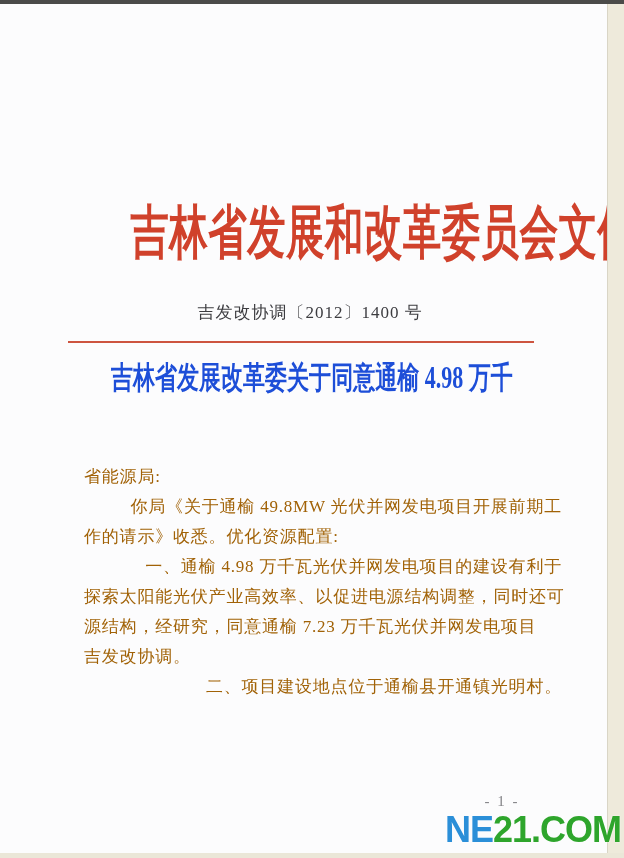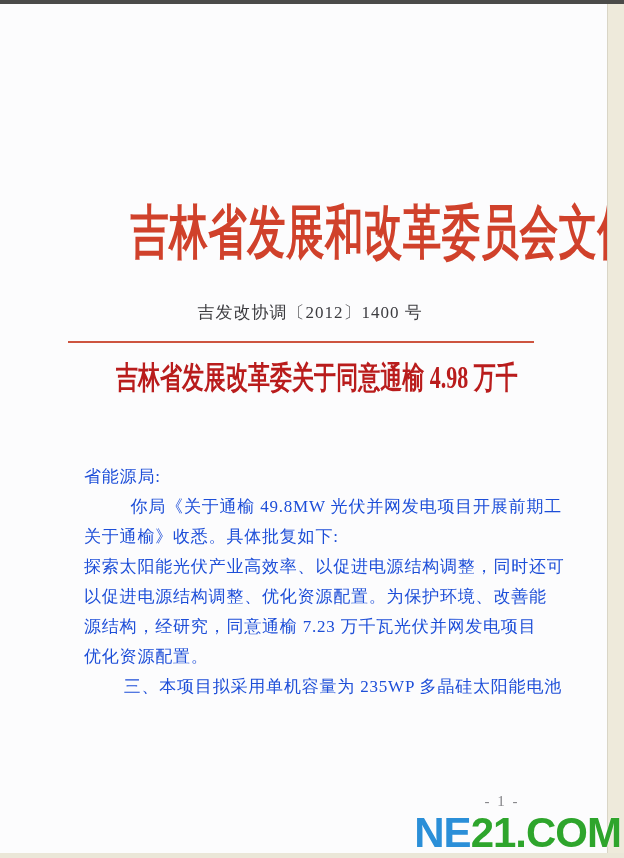--- a/index.html
+++ b/index.html
@@ -54,41 +54,41 @@
   }
 
   
   .red-rule {
     position: absolute; left: 68px; top: 341px;
     width: 466px; height: 2px;
   }
 
   
   .doc-title {
-    position: absolute; left: 0; top: 359px; width: 600px;
-    text-align: right;
-    color: #b91c1c;
+    position: absolute; left: 12px; top: 359px; width: 600px;
+    text-align: center;
+    color: #1d4ed8;
   }
   .doc-title .t-line {
     display: block;
     line-height: 38px;
     white-space: nowrap;
   }
   .doc-title .t-line > span {
     display: inline-block;
     font-size: 31px;
     font-weight: bold;
     transform: scaleX(0.71);
     transform-origin: 50% 50%;
   }
 
   
   .doc-body {
     position: absolute; left: 84px; top: 462px; width: 478px;
-    color: #1d4ed8;
+    color: #a16207;
   }
   .doc-body .body-line {
     font-size: 17px;
     line-height: 30px;
     letter-spacing: 0.8px;
     white-space: nowrap;
   }
   .doc-body .body-line.indent { padding-left: 36px; text-align: right; }
 
   
@@ -97,21 +97,21 @@
     text-align: center;
     font-size: 15px;
     letter-spacing: 2px;
     color: #848488;
   }
 
   
   .ne21-logo {
     position: absolute; right: 3px; top: 809px;
     font-family: "Liberation Sans", "DejaVu Sans", sans-serif;
-    font-size: 42px;
+    font-size: 36px;
     font-weight: bold;
     letter-spacing: -1px;
     white-space: nowrap;
     z-index: 6;
     text-shadow: 0 0 2px rgba(255,255,255,0.9);
   }
 </style>
 </head>
 <body>
 
@@ -127,25 +127,25 @@
 
 <div class="red-rule" style="background: rgb(205, 84, 64);"></div>
 
 <div class="doc-title">
   <span class="t-line"><span>吉林省发展改革委关于同意通榆 4.98 万千</span></span>
 </div>
 
 <div class="doc-body">
     <div class="body-line">省能源局:</div>
     <div class="body-line indent">你局《关于通榆 49.8MW 光伏并网发电项目开展前期工</div>
-    <div class="body-line">关于通榆》收悉。具体批复如下:</div>
+    <div class="body-line">作的请示》收悉。优化资源配置:</div>
+    <div class="body-line indent">一、通榆 4.98 万千瓦光伏并网发电项目的建设有利于</div>
     <div class="body-line">探索太阳能光伏产业高效率、以促进电源结构调整，同时还可</div>
-    <div class="body-line">以促进电源结构调整、优化资源配置。为保护环境、改善能</div>
     <div class="body-line">源结构，经研究，同意通榆 7.23 万千瓦光伏并网发电项目</div>
-    <div class="body-line">优化资源配置。</div>
-    <div class="body-line indent">三、本项目拟采用单机容量为 235WP 多晶硅太阳能电池</div>
+    <div class="body-line">吉发改协调。</div>
+    <div class="body-line indent">二、项目建设地点位于通榆县开通镇光明村。</div>
   </div>
 
 <div class="page-number">- 1 -</div>
 
 <div class="ne21-logo">
   <span style="color: rgb(43, 143, 216);">NE</span><span style="color: rgb(46, 165, 44);">21.COM</span>
 </div>
 
 </body></html>

